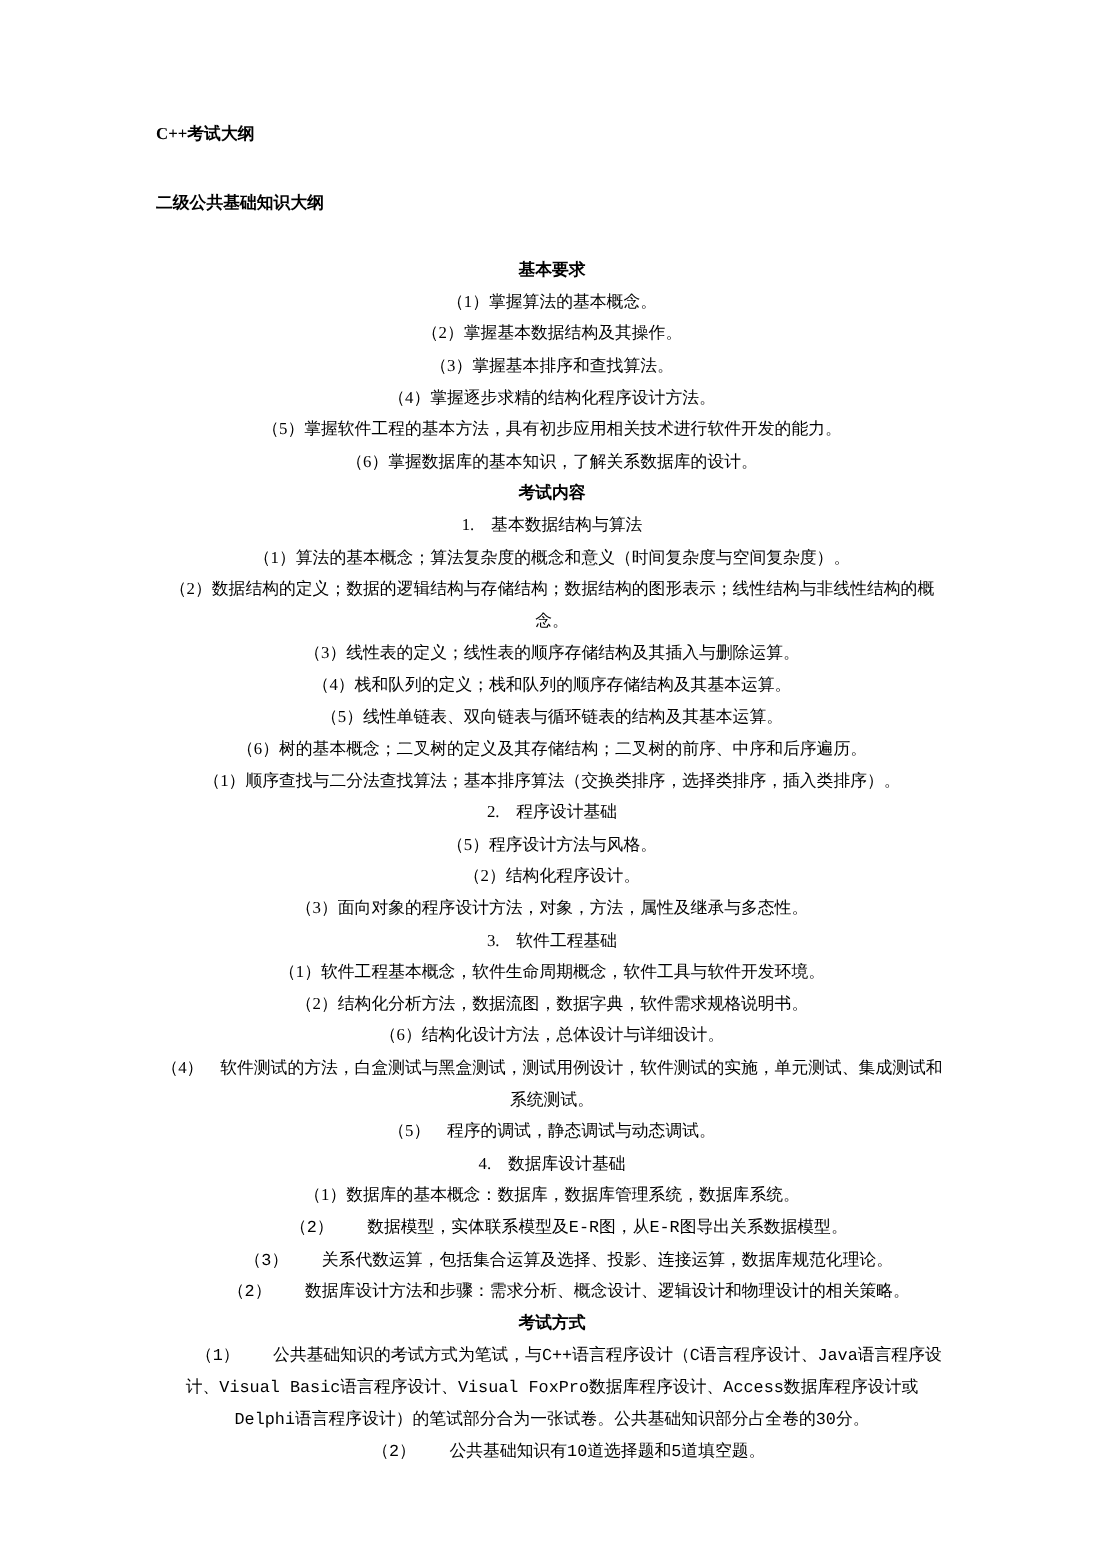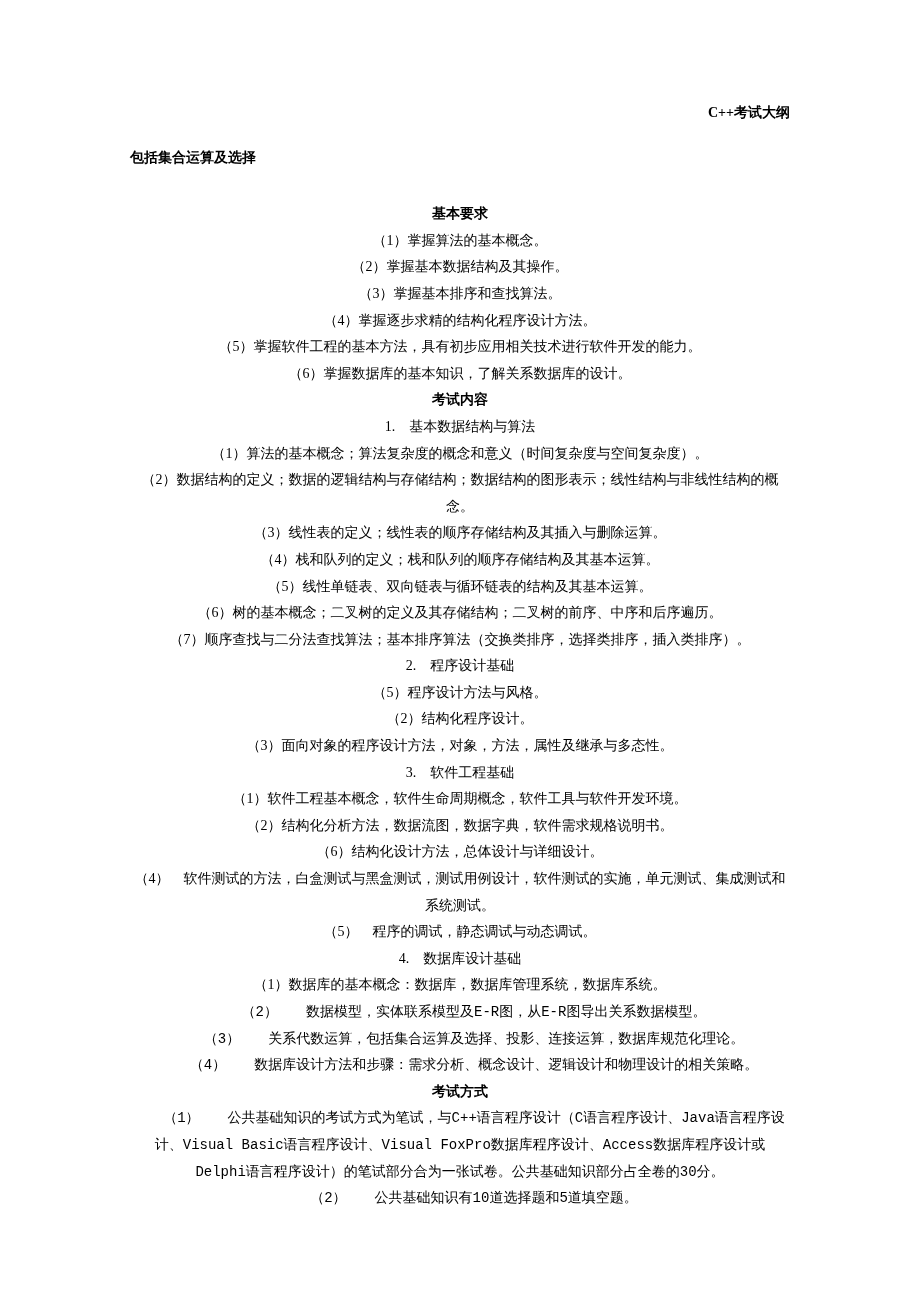--- a/index.html
+++ b/index.html
@@ -7,23 +7,23 @@
       font-size: 14px;
       line-height: 1.9;
       color: #000;
       background: #fff;
       margin: 0;
       padding: 100px 130px 100px 130px;
       width: 920px;
       box-sizing: border-box;
     }
     .title-center {
-      text-align: right;
+      text-align: left;
       font-weight: bold;
-      margin-bottom: 18px;
+      margin-bottom: 30px;
     }
     .section-heading {
       font-weight: bold;
       margin-top: 10px;
       margin-bottom: 30px;
     }
     .sub-heading {
       font-weight: bold;
     }
     .content-line {
@@ -33,54 +33,54 @@
     .indent-large {
       text-indent: 2em;
       font-family: Liberation Mono, monospace;
     }
   </style>
 </head>
 <body>
 
 <div class="title-center">C++考试大纲</div>
 
-<div class="section-heading">包括集合运算及选择</div>
+<div class="section-heading">二级公共基础知识大纲</div>
 
 <div class="sub-heading content-line">基本要求</div>
 <div class="content-line">（1）掌握算法的基本概念。</div>
 <div class="content-line">（2）掌握基本数据结构及其操作。</div>
 <div class="content-line">（3）掌握基本排序和查找算法。</div>
 <div class="content-line">（4）掌握逐步求精的结构化程序设计方法。</div>
 <div class="content-line">（5）掌握软件工程的基本方法，具有初步应用相关技术进行软件开发的能力。</div>
 <div class="content-line">（6）掌握数据库的基本知识，了解关系数据库的设计。</div>
 
 <div class="sub-heading content-line">考试内容</div>
 
 <div class="content-line">1.　基本数据结构与算法</div>
 <div class="content-line">（1）算法的基本概念；算法复杂度的概念和意义（时间复杂度与空间复杂度）。</div>
 <div class="content-line">（2）数据结构的定义；数据的逻辑结构与存储结构；数据结构的图形表示；线性结构与非线性结构的概念。</div>
 <div class="content-line">（3）线性表的定义；线性表的顺序存储结构及其插入与删除运算。</div>
 <div class="content-line">（4）栈和队列的定义；栈和队列的顺序存储结构及其基本运算。</div>
 <div class="content-line">（5）线性单链表、双向链表与循环链表的结构及其基本运算。</div>
 <div class="content-line">（6）树的基本概念；二叉树的定义及其存储结构；二叉树的前序、中序和后序遍历。</div>
-<div class="content-line">（7）顺序查找与二分法查找算法；基本排序算法（交换类排序，选择类排序，插入类排序）。</div>
+<div class="content-line">（1）顺序查找与二分法查找算法；基本排序算法（交换类排序，选择类排序，插入类排序）。</div>
 
 <div class="content-line">2.　程序设计基础</div>
 <div class="content-line">（5）程序设计方法与风格。</div>
 <div class="content-line">（2）结构化程序设计。</div>
 <div class="content-line">（3）面向对象的程序设计方法，对象，方法，属性及继承与多态性。</div>
 
 <div class="content-line">3.　软件工程基础</div>
 <div class="content-line">（1）软件工程基本概念，软件生命周期概念，软件工具与软件开发环境。</div>
 <div class="content-line">（2）结构化分析方法，数据流图，数据字典，软件需求规格说明书。</div>
 <div class="content-line">（6）结构化设计方法，总体设计与详细设计。</div>
 <div class="content-line">（4）　软件测试的方法，白盒测试与黑盒测试，测试用例设计，软件测试的实施，单元测试、集成测试和系统测试。</div>
 <div class="content-line">（5）　程序的调试，静态调试与动态调试。</div>
 
 <div class="content-line">4.　数据库设计基础</div>
 <div class="content-line">（1）数据库的基本概念：数据库，数据库管理系统，数据库系统。</div>
 <div class="content-line indent-large">（2）　　数据模型，实体联系模型及E-R图，从E-R图导出关系数据模型。</div>
 <div class="content-line indent-large">（3）　　关系代数运算，包括集合运算及选择、投影、连接运算，数据库规范化理论。</div>
-<div class="content-line indent-large">（4）　　数据库设计方法和步骤：需求分析、概念设计、逻辑设计和物理设计的相关策略。</div>
+<div class="content-line indent-large">（2）　　数据库设计方法和步骤：需求分析、概念设计、逻辑设计和物理设计的相关策略。</div>
 
 <div class="sub-heading content-line">考试方式</div>
 <div class="content-line indent-large">（1）　　公共基础知识的考试方式为笔试，与C++语言程序设计（C语言程序设计、Java语言程序设计、Visual Basic语言程序设计、Visual FoxPro数据库程序设计、Access数据库程序设计或Delphi语言程序设计）的笔试部分合为一张试卷。公共基础知识部分占全卷的30分。</div>
 <div class="content-line indent-large">（2）　　公共基础知识有10道选择题和5道填空题。</div>
 
 </body></html>

